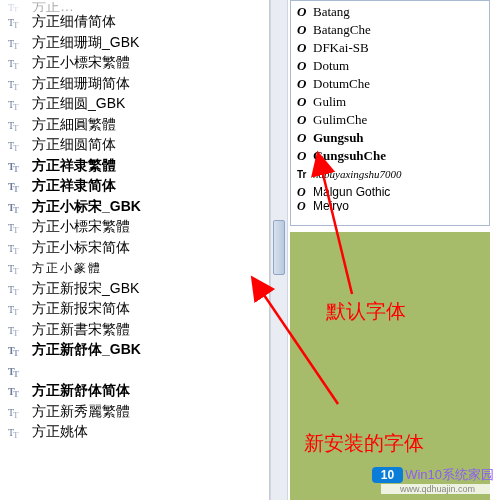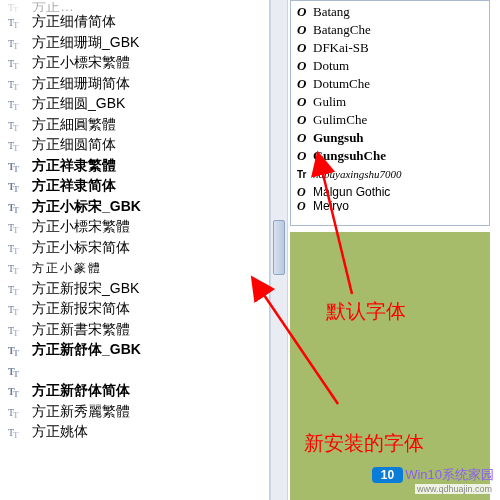--- a/index.html
+++ b/index.html
@@ -136,21 +136,21 @@
   }
   .wm-txt {
     color:#8b5cf6;
     font-size:13px;
     font-weight:500;
   }
   .wm-line2 {
     font-size:9px;
     color:#888;
     background:rgba(255,255,255,0.8);
-    padding:0 2px;
+    padding:0 19px;
   }
 </style>
 </head>
 <body>
 
 <div class="left-pane">
   <ul class="font-list" id="font-list">
       <li class="font-row" style="opacity: 0.35; height: 10px; overflow: hidden;">
         <span class="tt-icon">
           <svg viewBox="0 0 14 14" width="14" height="14">

